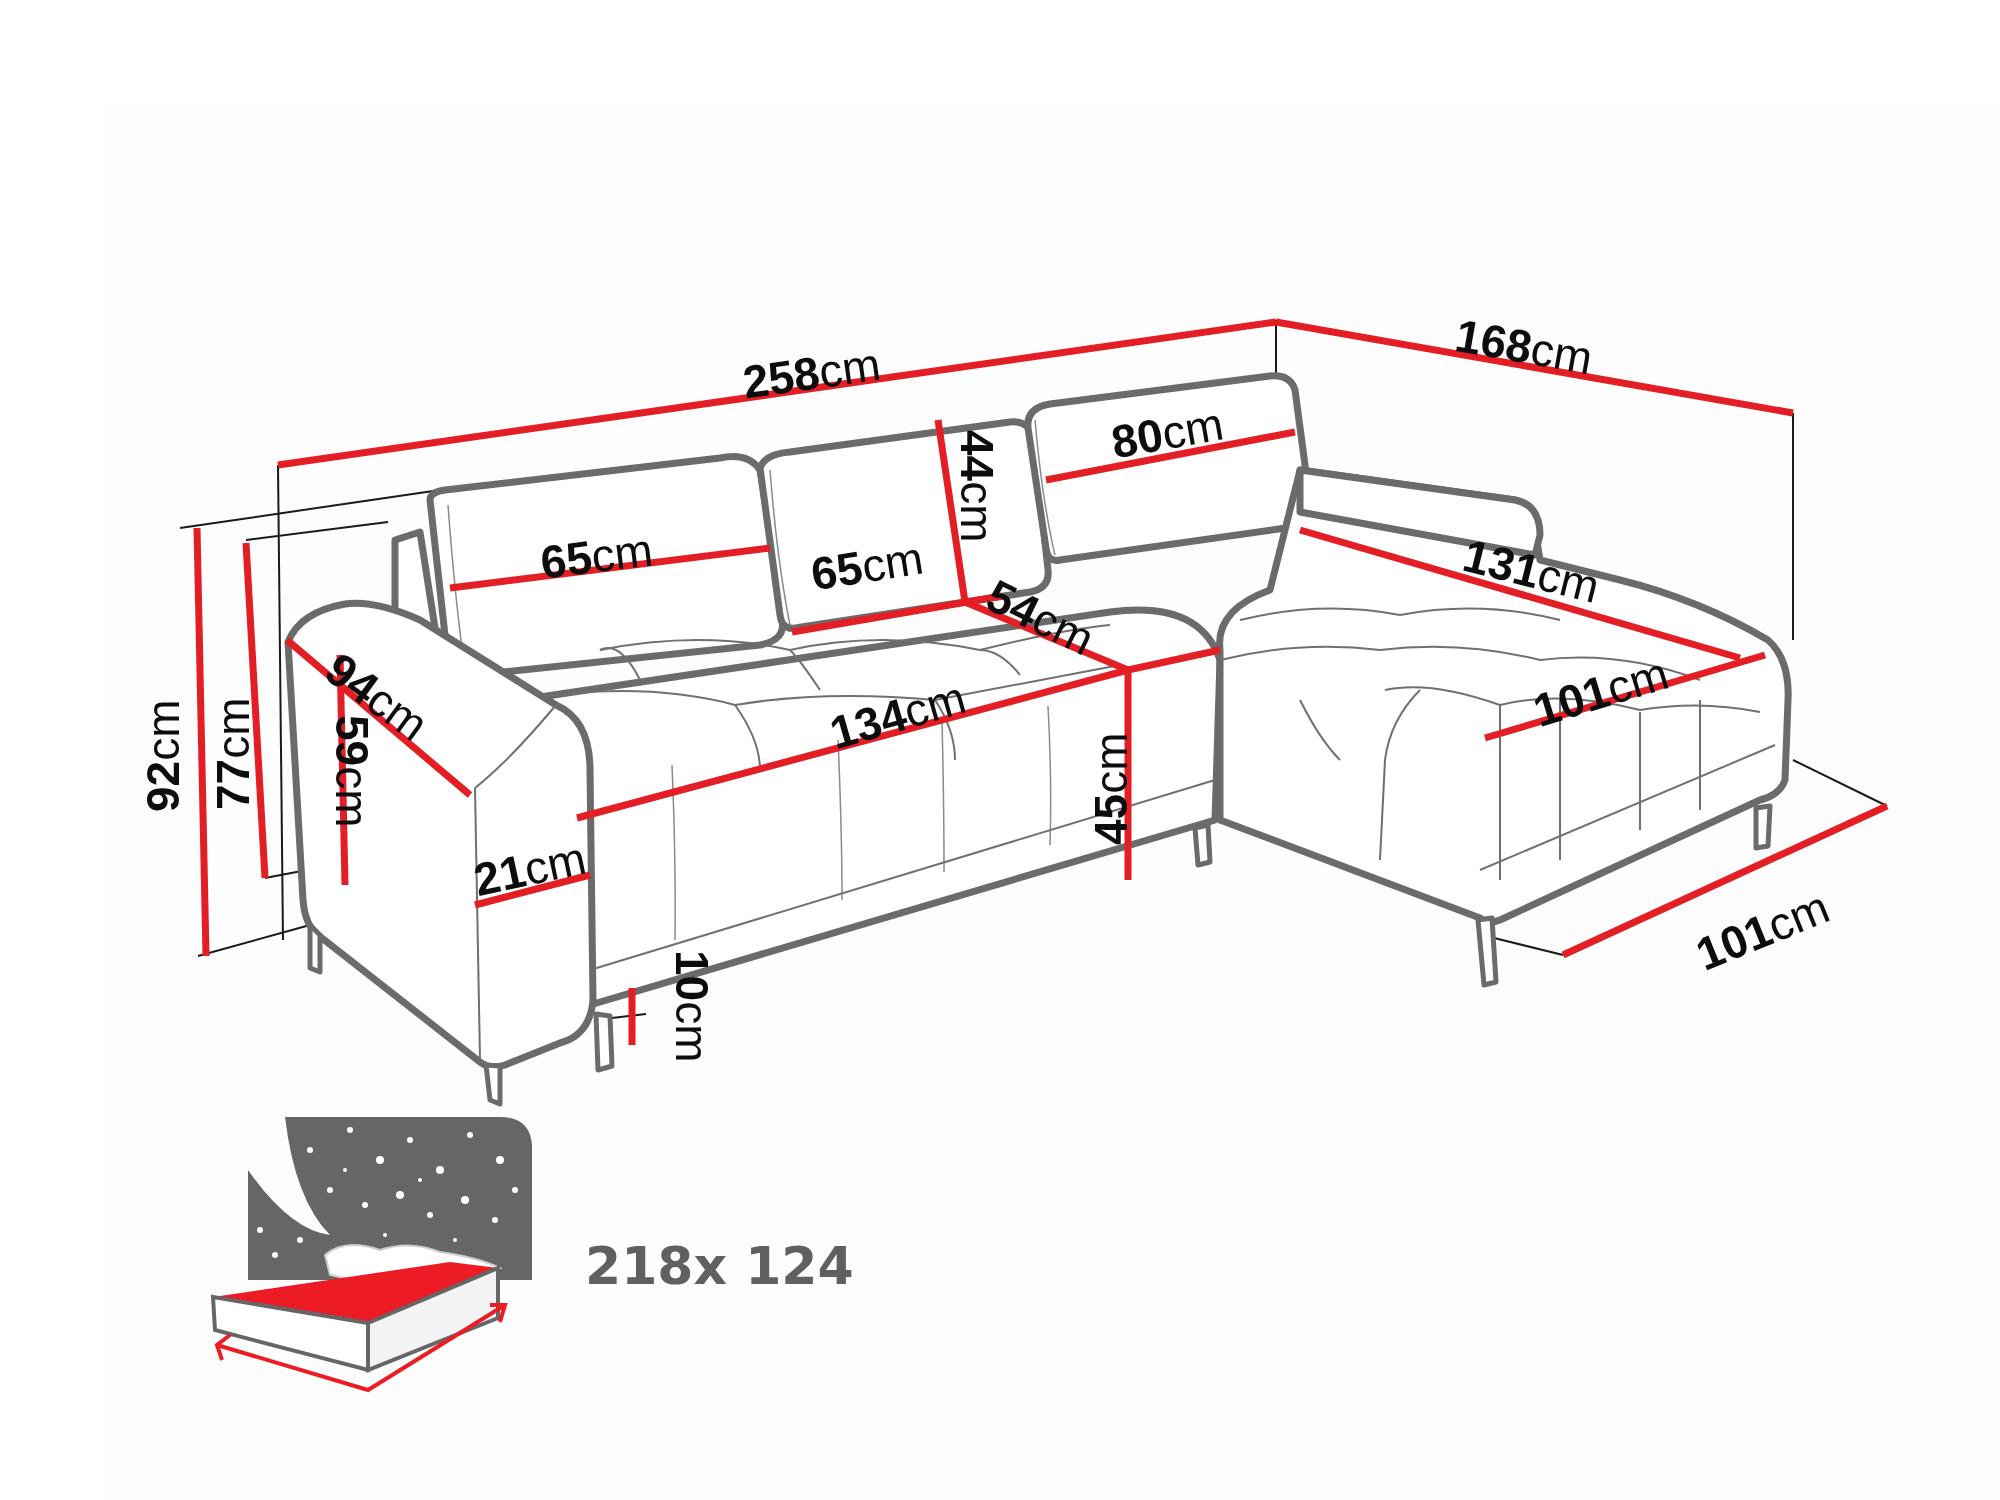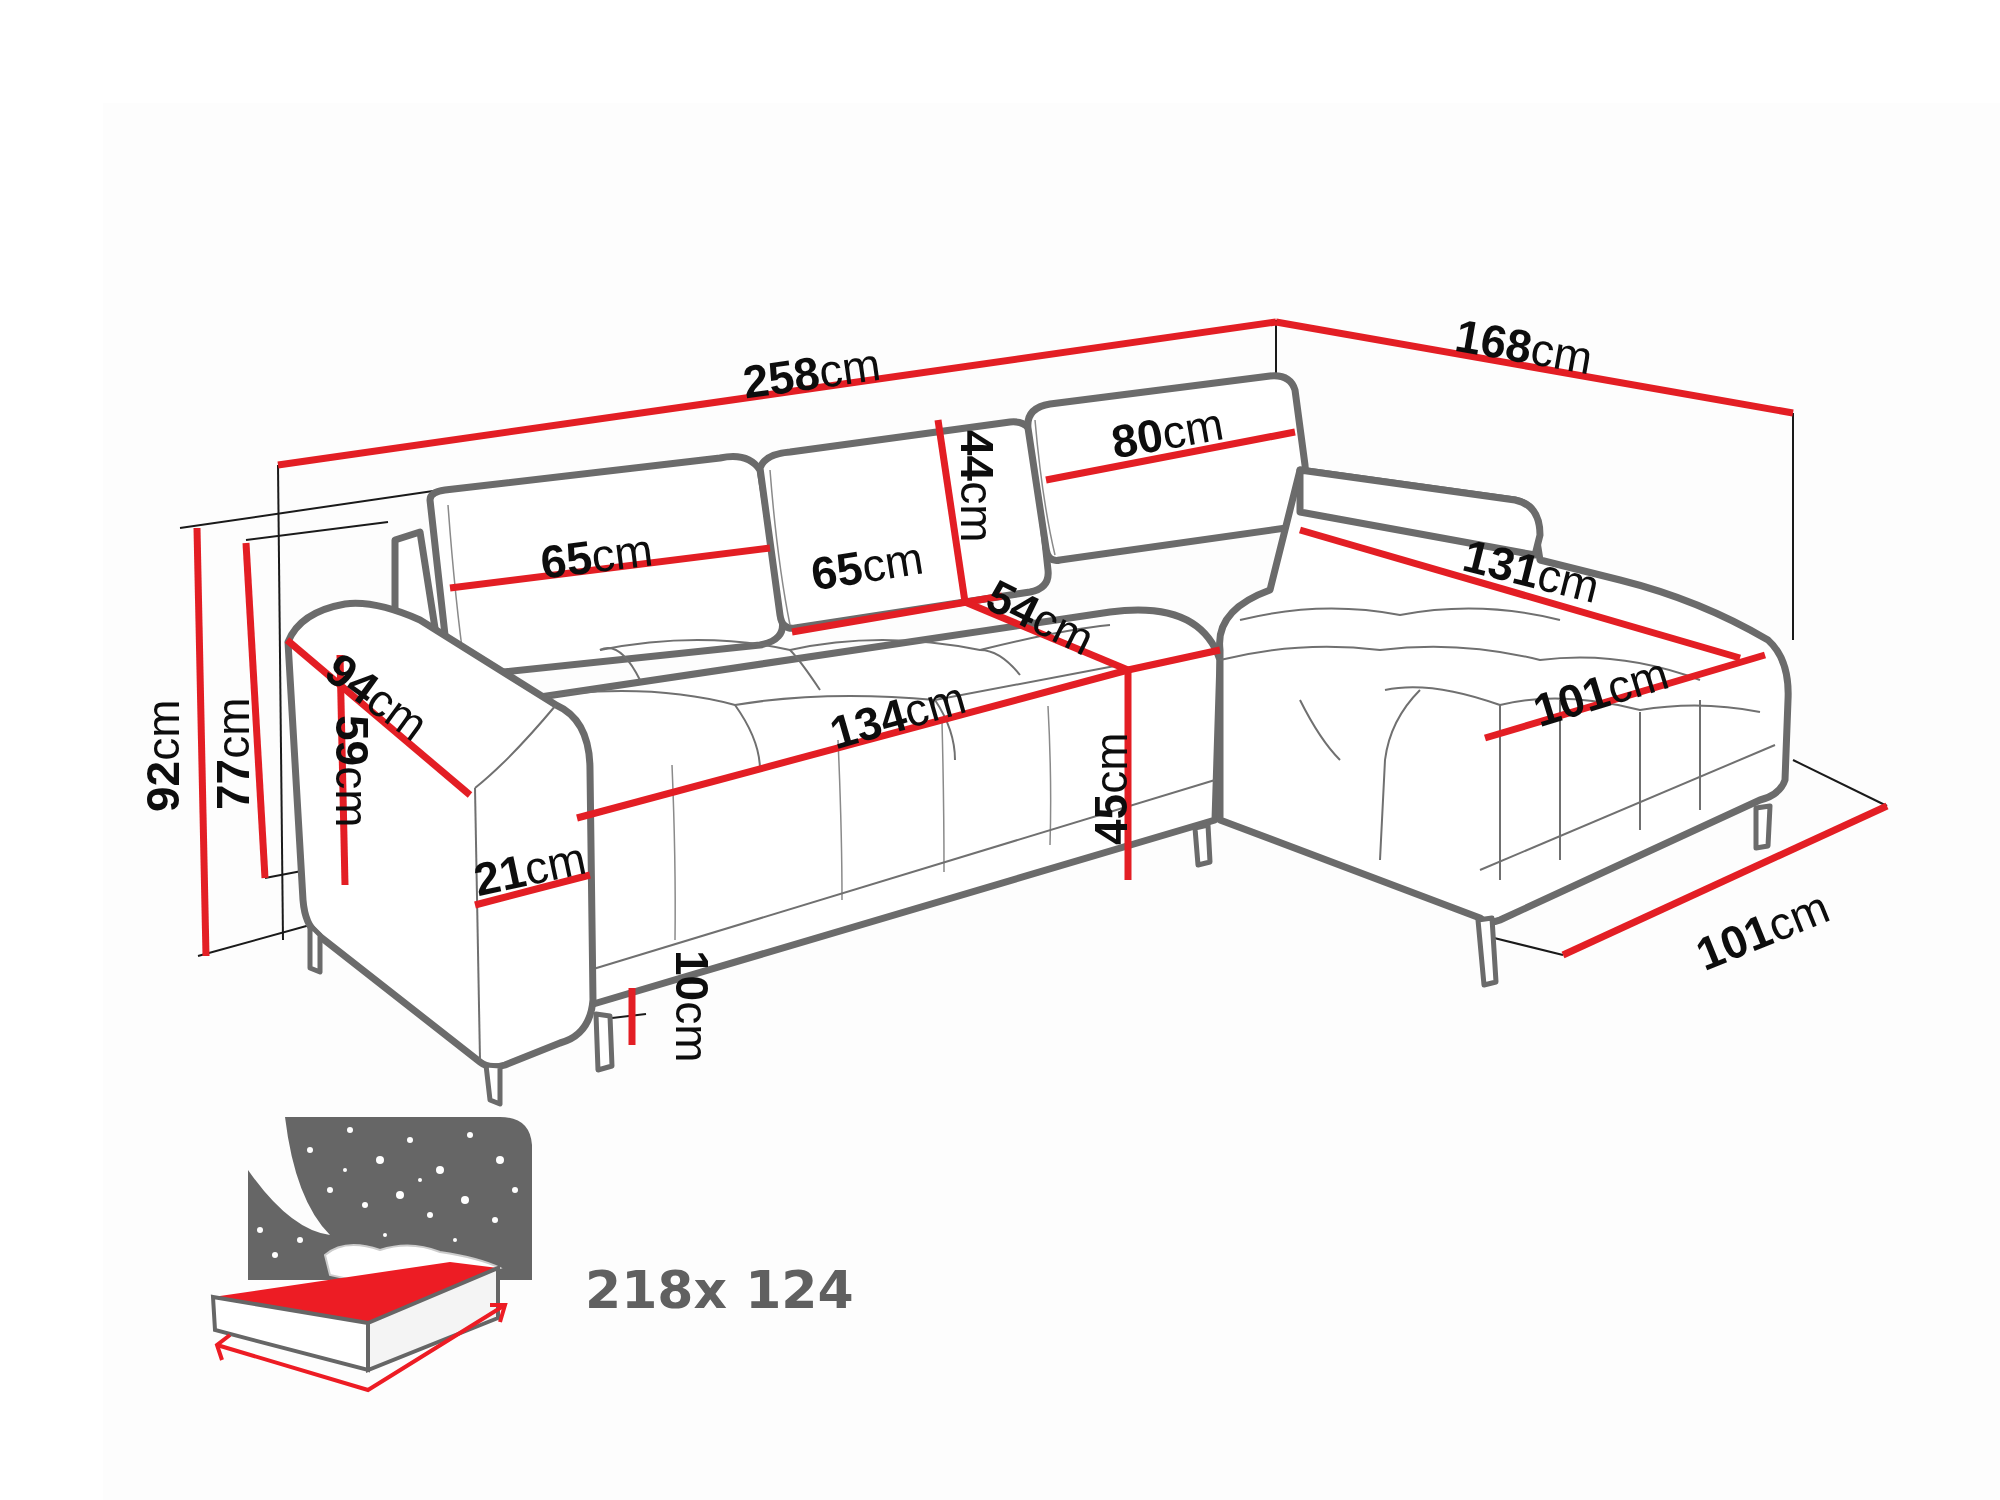--- a/index.html
+++ b/index.html
@@ -8,21 +8,21 @@
   svg.main { position:absolute; left:0; top:0; width:2000px; height:1500px; }
   .sofa { fill:#ffffff; stroke:#6b6b6b; stroke-width:7; stroke-linejoin:round; stroke-linecap:round; }
   .thin { fill:none; stroke:#707070; stroke-width:2; }
   .thinner { fill:none; stroke:#8a8a8a; stroke-width:1.5; }
   .dim { fill:none; stroke:#e31e24; stroke-width:7; stroke-linecap:butt; }
   .ext { fill:none; stroke:#1a1a1a; stroke-width:2; }
   .leg { fill:#ffffff; stroke:#6b6b6b; stroke-width:5; stroke-linejoin:round; }
   .lbl { position:absolute; white-space:nowrap; color:#0d0d0d; font-size:46px; line-height:1; transform-origin:0 0; }
   .lbl b { font-weight:700; }
   .lbl .u { font-weight:400; }
-  .bedtext { position:absolute; left:585px; top:1236px; font-size:52px; font-weight:700; color:#606060; font-family:"DejaVu Sans", sans-serif;margin-top:24px; }
+  .bedtext { position:absolute; left:585px; top:1236px; font-size:52px; font-weight:700; color:#606060; font-family:"DejaVu Sans", sans-serif; }
 </style>
 </head>
 <body>
 
 <div class="panel"></div>
 
 <svg class="main" viewBox="0 0 2000 1500">
 
   <g>
     <polyline class="ext" points="278,465 283,940"></polyline>

